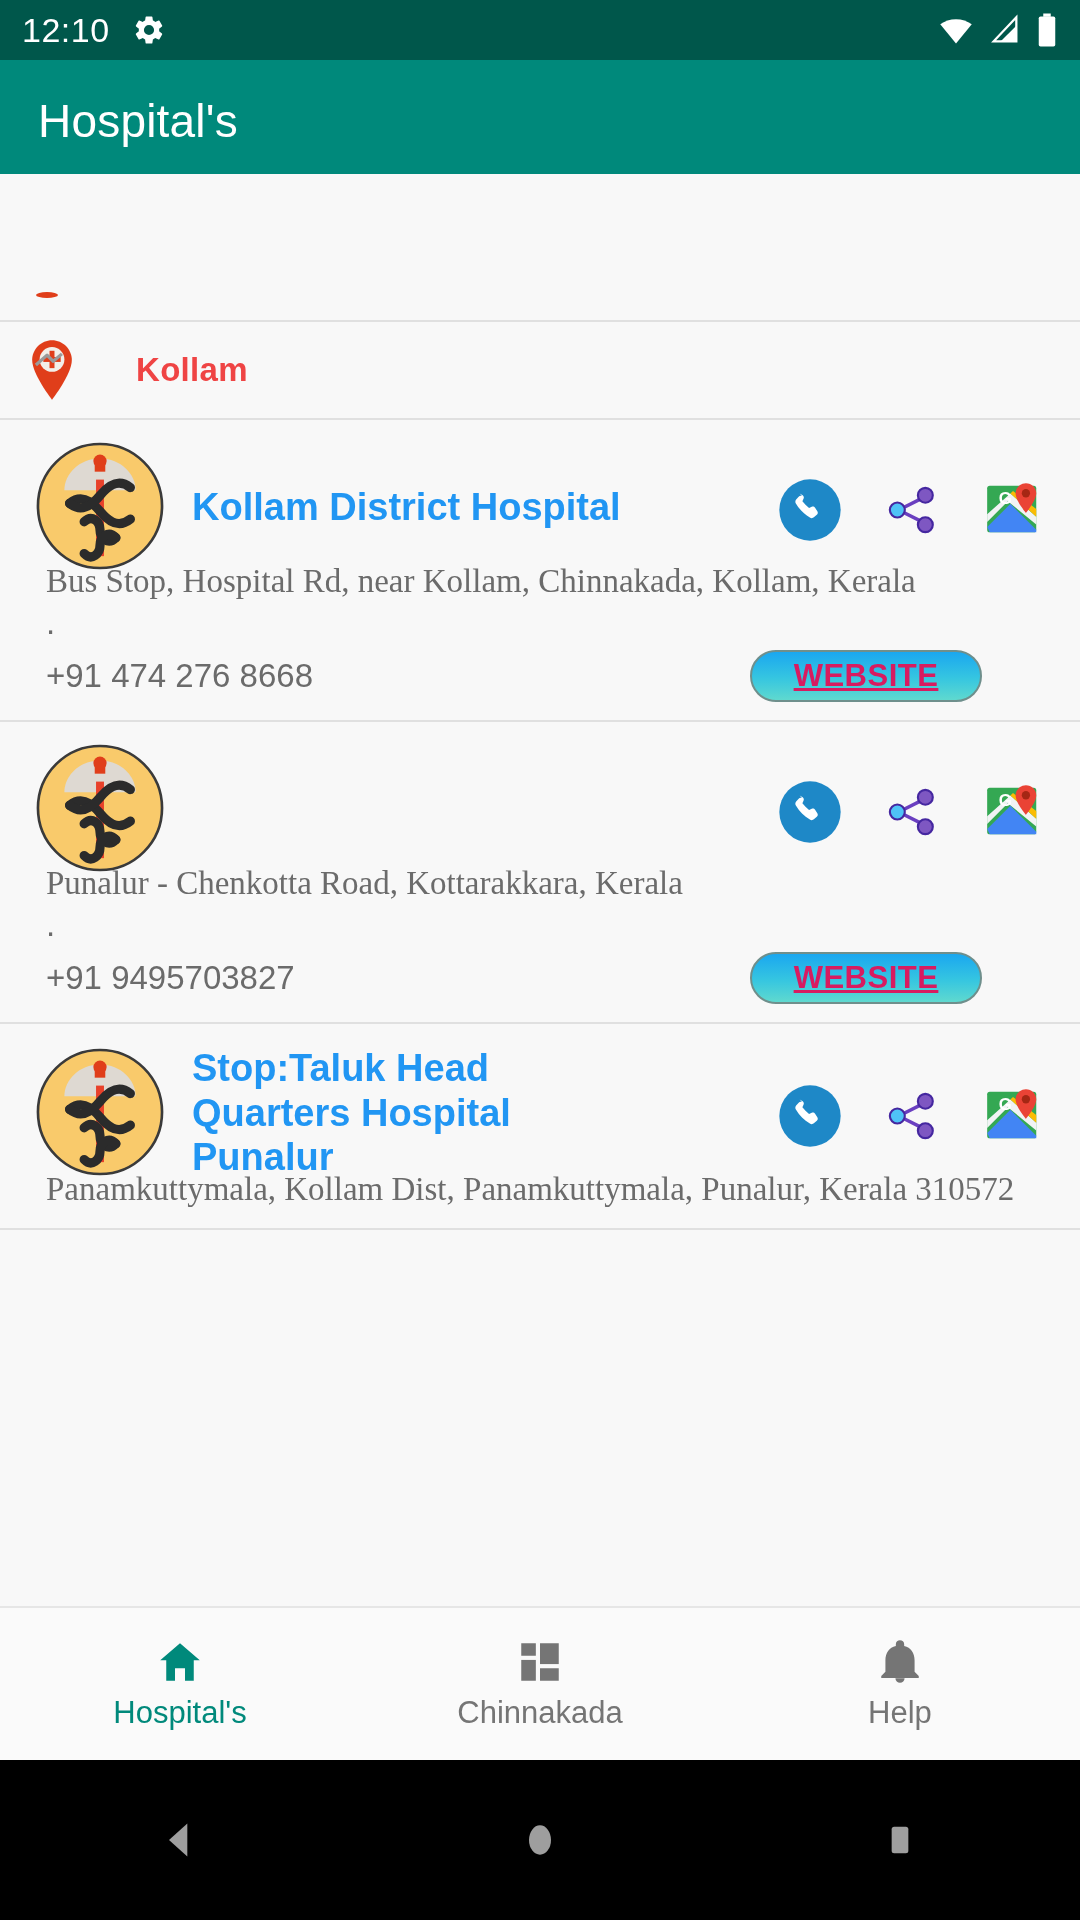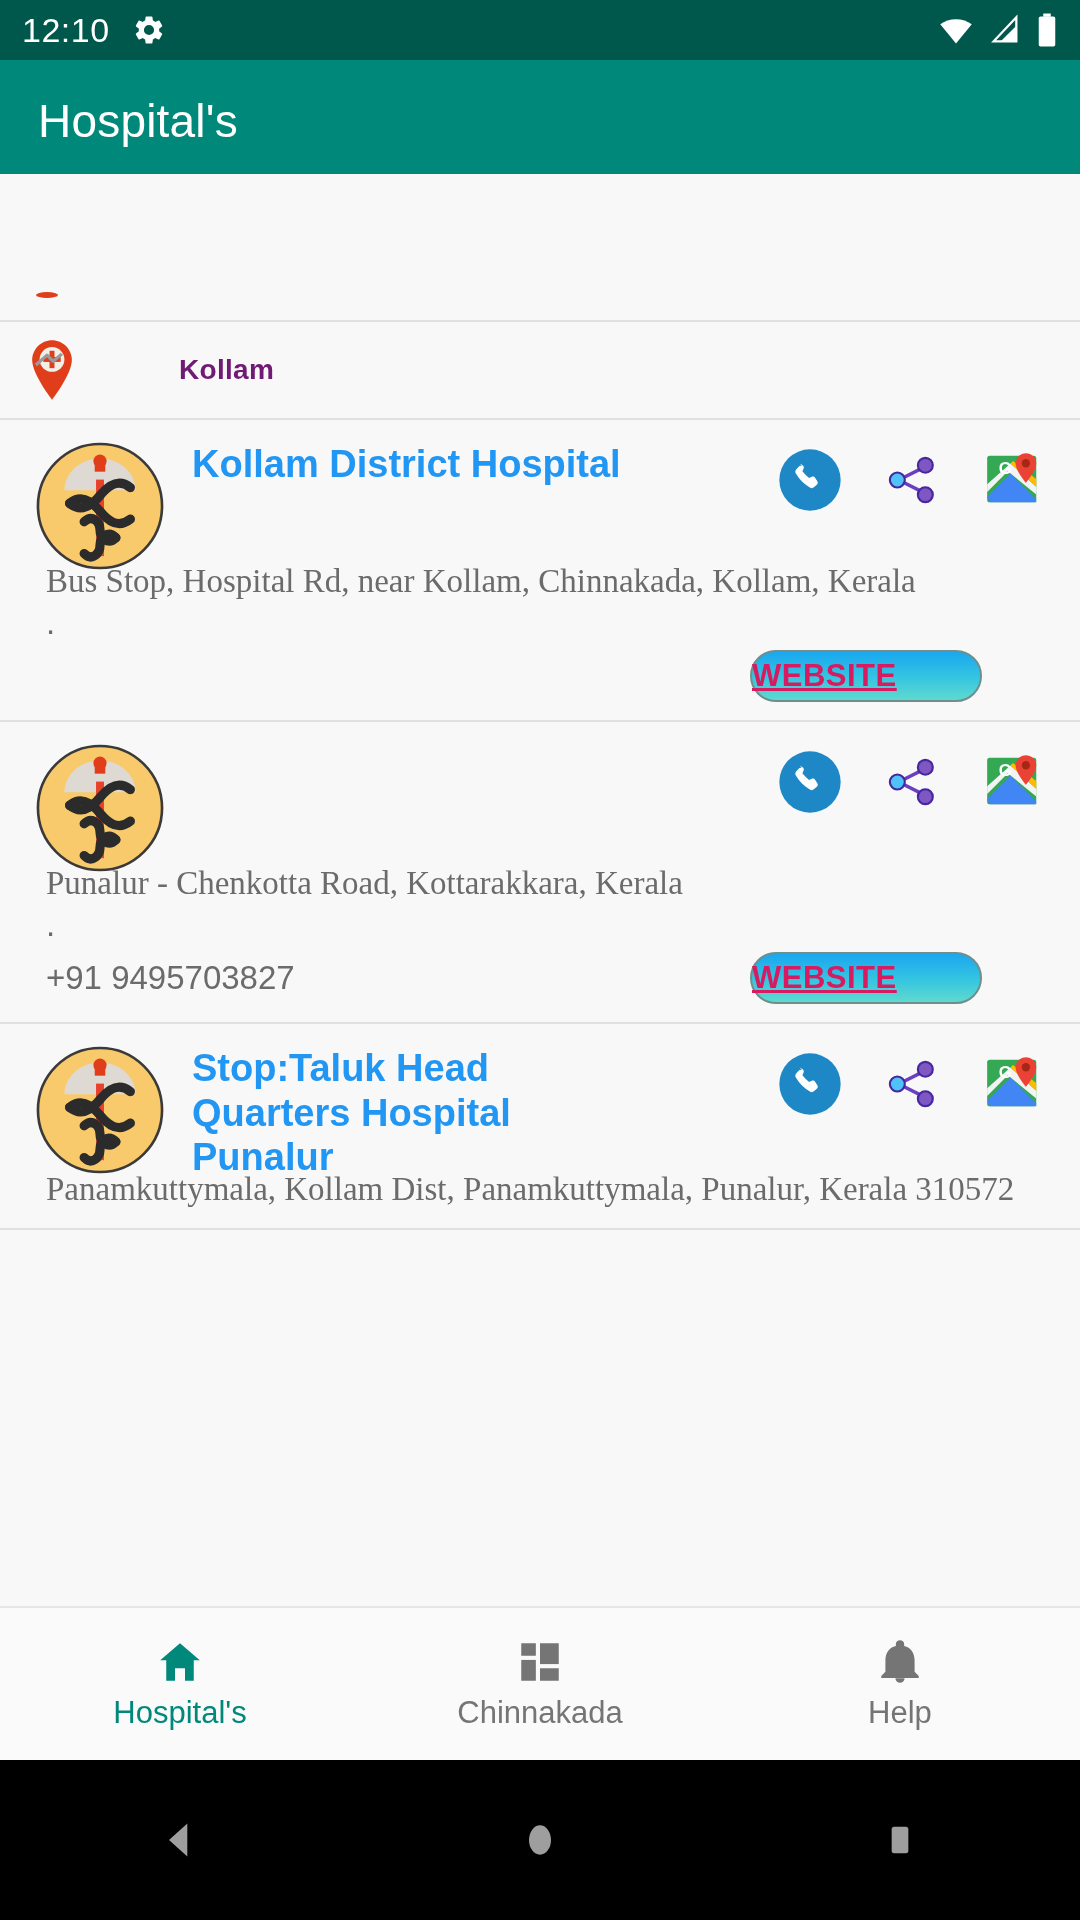--- a/index.html
+++ b/index.html
@@ -94,38 +94,37 @@
     padding-left: 26px;
     box-sizing: border-box;
   }
   .city-pin {
     width: 52px;
     height: 62px;
     flex: none;
     margin-right: 58px;
   }
   .city-name {
-    font-size: 28px;
+    font-size: 33px;
     font-weight: bold;
-    color: #701a75;
+    color: #ef4444;
     letter-spacing: 0.3px;
-    margin-left: 43px;
   }
 
   
   .hospital-card {
     position: relative;
     border-bottom: 2px solid #e0e0e0;
     background: #f8f8f8;
     padding: 14px 10px 18px 10px;
     box-sizing: border-box;
   }
   .card-top {
     display: flex;
-    align-items: flex-start;
+    align-items: center;
   }
   .hospital-avatar {
     width: 132px;
     height: 132px;
     flex: none;
     margin-left: 24px;
     margin-top: 6px;
   }
   .hospital-name {
     flex: 1;
@@ -182,21 +181,21 @@
   .website-btn {
     margin-left: auto;
     margin-right: 52px;
     width: 232px;
     height: 52px;
     border-radius: 28px;
     background: linear-gradient(180deg, #1aa7f0 0%, #36c6e0 55%, #5fd9cf 100%);
     border: 2px solid #6f8f8c;
     display: flex;
     align-items: center;
-    justify-content: flex-start;
+    justify-content: center;
     cursor: pointer;
     box-sizing: border-box;
   }
   .website-btn-label {
     font-size: 31px;
     font-weight: bold;
     color: #d81b60;
     text-decoration: underline;
     letter-spacing: 0.5px;
   }
@@ -328,20 +327,21 @@
           <path d="M22 12 L42 30 v-6 L24 10 z" fill="#fbbc04"></path>
           <text x="13" y="20" font-size="13" font-family="Liberation Sans, sans-serif" font-weight="bold" fill="#ffffff">G</text>
           <path d="M34 4c-4.4 0-8 3.5-8 7.9 0 5.9 8 15.1 8 15.1s8-9.2 8-15.1C42 7.5 38.4 4 34 4z" fill="#ea4335"></path>
           <circle cx="34" cy="11.8" r="3.2" fill="#a52714"></circle>
         </svg>
       </div>
     </div>
     <div class="hospital-address">Bus Stop, Hospital Rd, near Kollam, Chinnakada, Kollam, Kerala</div>
     <div class="address-dot">.</div>
     <div class="card-bottom">
+      <span class="hospital-phone">+91 474 276 8668</span>
       <div class="website-btn">
         <span class="website-btn-label">WEBSITE</span>
       </div>
     </div>
   </div>
 
   <div class="hospital-card">
     <div class="card-top">
       <svg class="hospital-avatar" viewBox="0 0 100 100">
         <circle cx="50" cy="50" r="47" fill="#f9ca6b" stroke="#3a3a3a" stroke-width="2"></circle>

